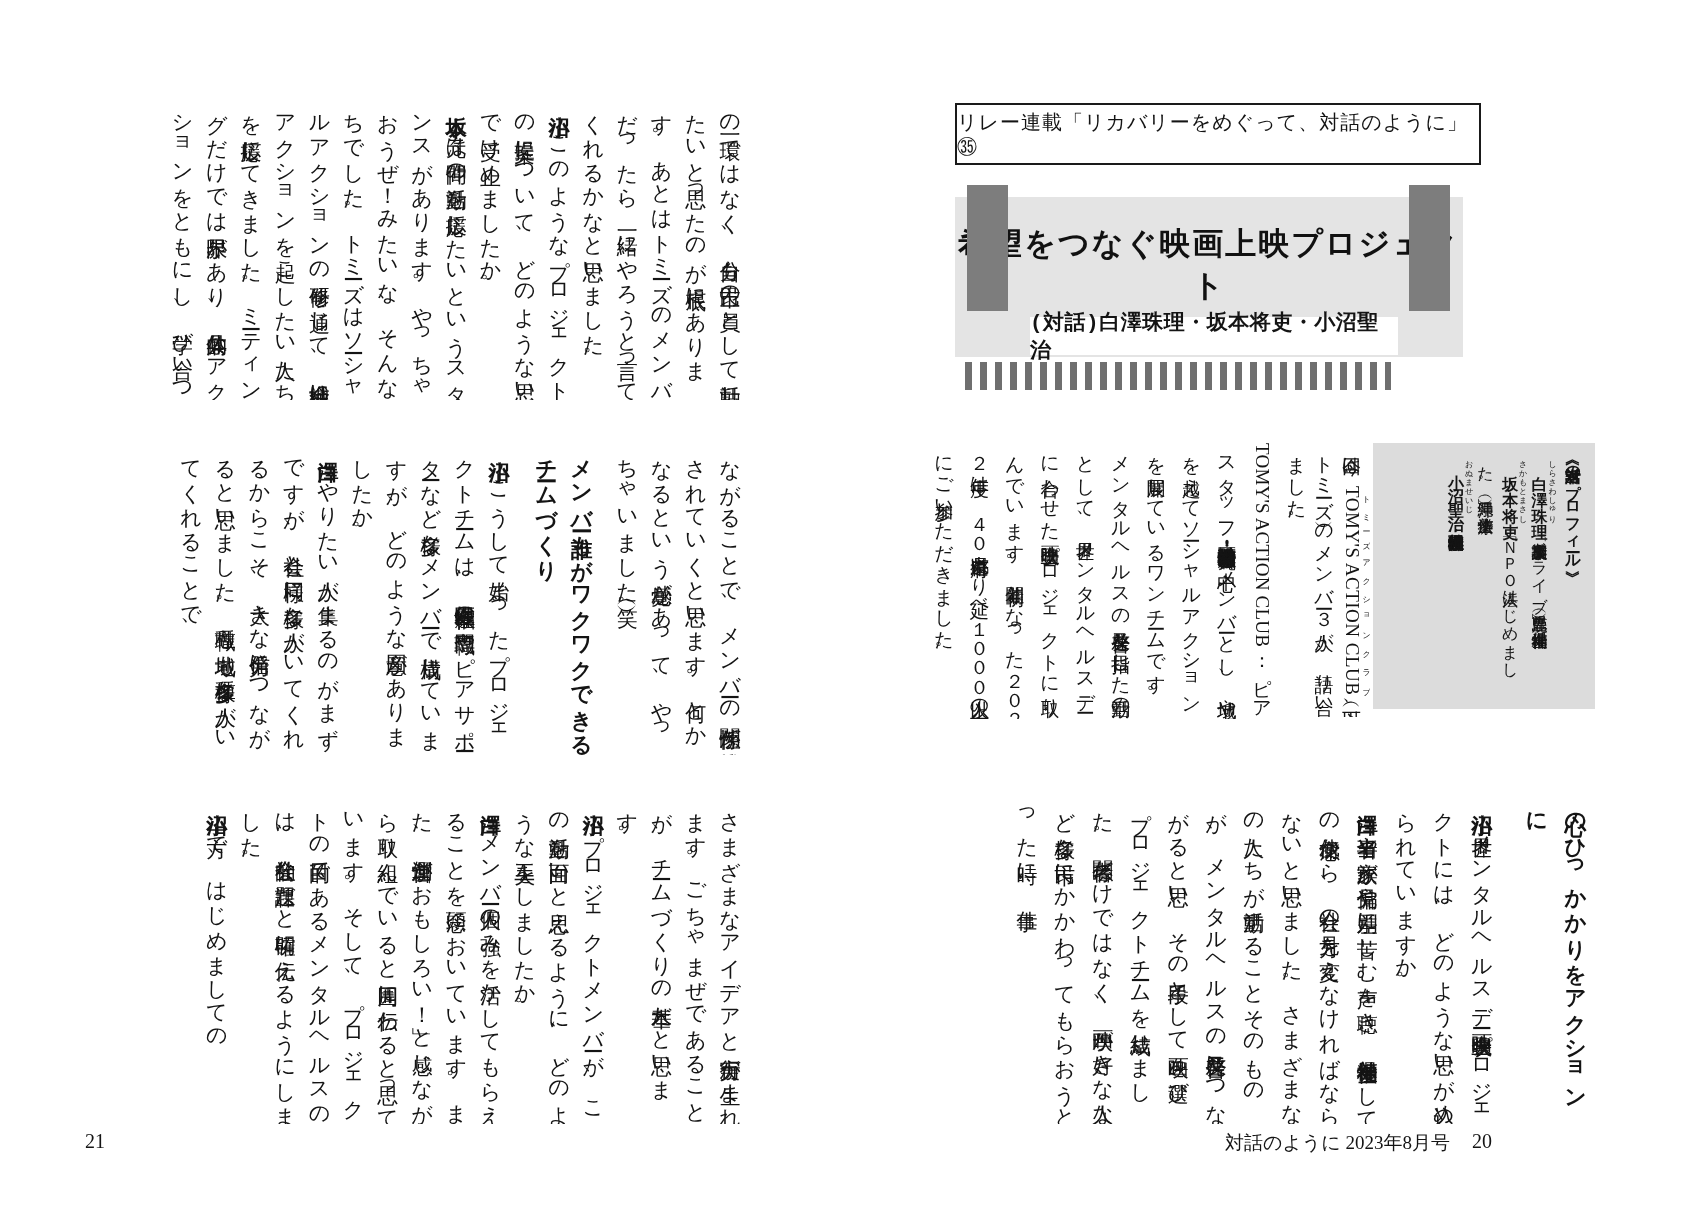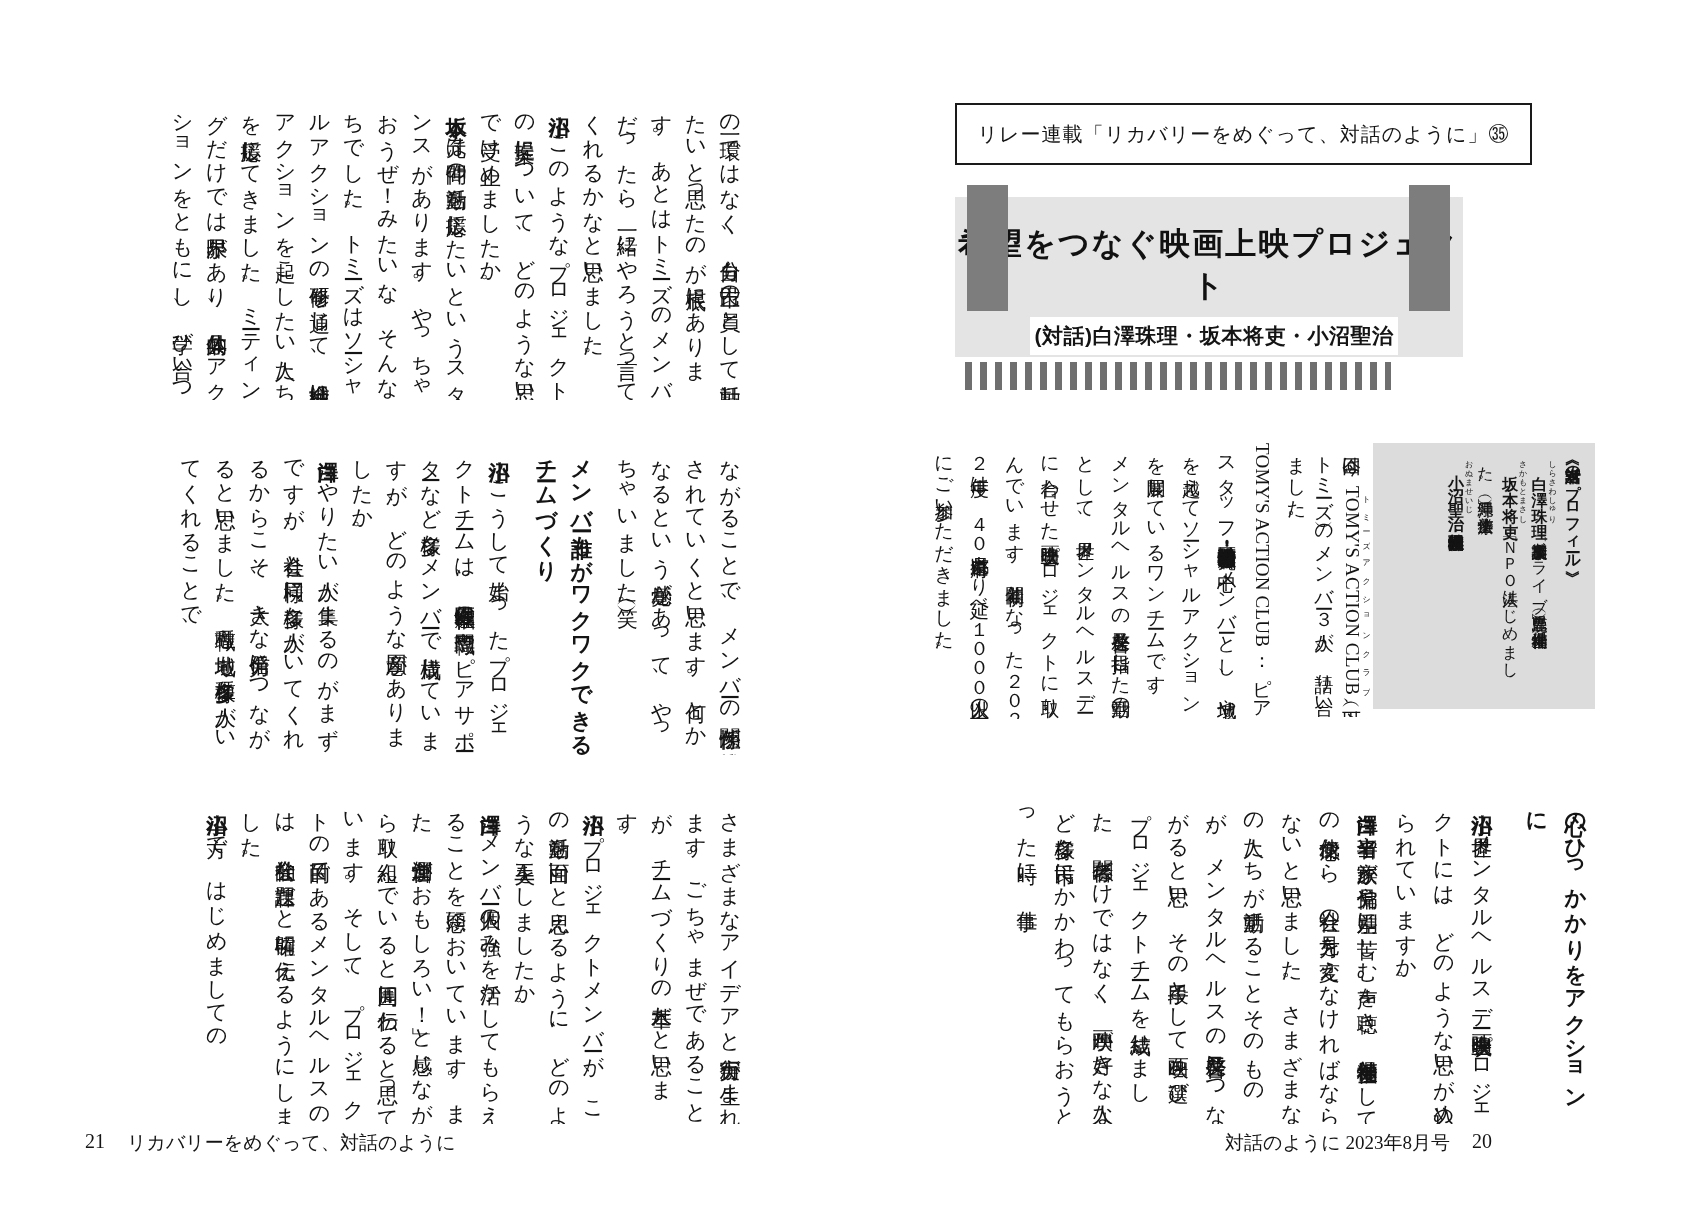--- a/index.html
+++ b/index.html
@@ -20,39 +20,39 @@
   .spk { font-family:"Liberation Sans","DejaVu Sans",sans-serif; font-weight:700; }
   .sec-heading {
     font-family:"Liberation Sans","DejaVu Sans",sans-serif; font-weight:700;
     font-size:21.5px; margin-block-start:12px; margin-block-end:12px;
   }
   .rband { line-height:1.80; }
   .rband .sec-heading { margin-block-start:2px; margin-block-end:16px; }
 
   
   .banner-box {
-    position:absolute; left:955px; top:103px; width:577px; height:62px;
+    position:absolute; left:955px; top:103px; width:526px; height:62px;
     border:2px solid #1a1a1a; display:flex; align-items:center; justify-content:center;
     font-size:20px; letter-spacing:1px; font-weight:500;
   }
   .title-block {
     position:absolute; left:955px; top:197px; width:508px; height:160px;
     background:#e4e4e4;
   }
   .title-text {
     position:absolute; left:0; top:26px; width:100%; text-align:center;
     font-size:31px; font-weight:700; letter-spacing:2px; color:#111;
   }
   .accent-bar { position:absolute; width:41px; height:126px; background:#7d7d7d; }
   .bar-left  { left:967px;  top:185px; }
   .bar-right { left:1409px; top:185px; }
   .subtitle-strip {
     position:absolute; left:1030px; top:317px; width:368px; height:38px;
     background:#ffffff; display:flex; align-items:center; justify-content:center;
-    font-size:21px; font-weight:700; letter-spacing:0.5px;
+    font-size:21px; font-weight:700; letter-spacing:0.5px;font-family:Liberation Mono, monospace;
   }
   .stripe {
     position:absolute; left:965px; top:362px; width:426px; height:28px;
     background:repeating-linear-gradient(to right, #6f6f6f 0 7px, transparent 7px 15px);
   }
 
   
   .profile-box {
     position:absolute; left:1373px; top:443px; width:222px; height:266px;
     background:#dcdcdc; writing-mode:vertical-rl; text-orientation:mixed;
@@ -118,21 +118,20 @@
 
     <div class="vband band3">
         <p>さまざまなアイデアと実行力が生まれます。ごちゃまぜであることが、チームづくりの基本だと思います。</p>
         <p><b class="spk">小沼</b>　プロジェクトメンバーが、この活動を面白いと思えるように、どのような工夫をしましたか。</p>
         <p><b class="spk">白澤</b>　メンバー個人の強みを活かしてもらえることを念頭においています。また、運営側が「おもしろい！」と感じながら取り組んでいると周囲に伝わると思っています。そして、プロジェクトの目的であるメンタルヘルスの普及啓発は、社会的な課題だと明確に伝えるようにしました。</p>
         <p><b class="spk">小沼</b>　一方で、はじめましての</p>
       </div>
 
     <div class="footer footer-left">
       <span class="pgnum">21</span>
-      <span>リカバリーをめぐって、対話のように</span>
     </div>
   </section>
 
   <section>
 
     <div class="banner-box gothic">
       <span>リレー連載「リカバリーをめぐって、対話のように」㉟</span>
     </div>
 
     <div class="title-block">

